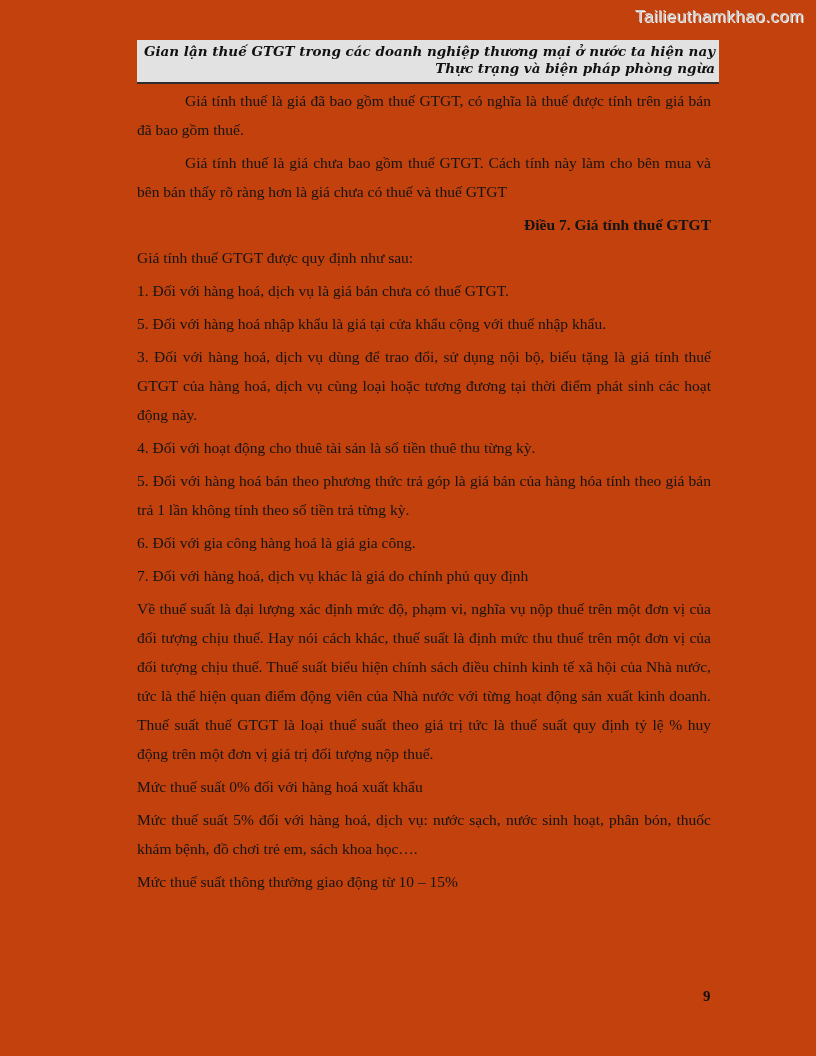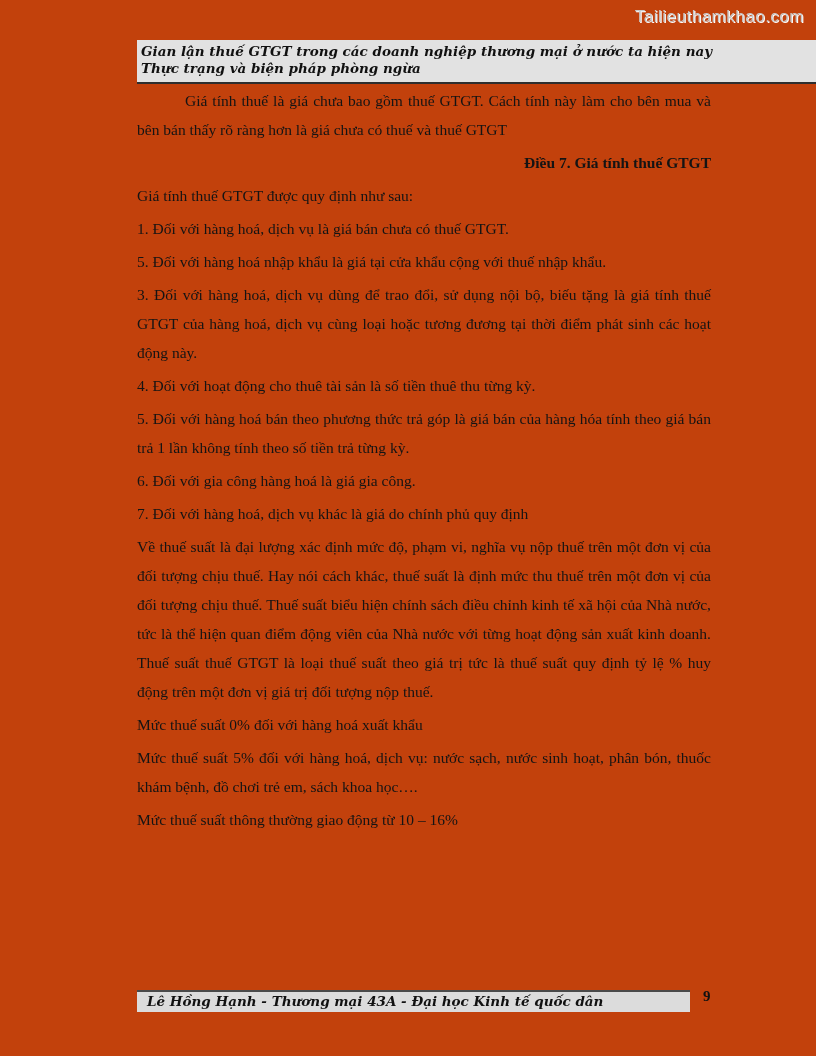--- a/index.html
+++ b/index.html
@@ -19,26 +19,26 @@
     font-family: "Liberation Sans", sans-serif;
     font-size: 17px;
     color: #c9c9c9;
     text-shadow: 1px 1px 0 #ffffff;
     letter-spacing: 0.5px;
   }
   .header-box {
     position: absolute;
     left: 137px;
     top: 40px;
-    width: 680px;
+    width: 582px;
     box-sizing: border-box;
     background: #e2e2e2;
     border-bottom: 2.5px solid #2e2e2e;
     padding: 3px 4px 5px 4px;
-    text-align: left;
+    text-align: right;
     font-family: "DejaVu Serif", serif;
     font-style: italic;
     font-weight: bold;
     font-size: 13.5px;
     line-height: 17px;
     color: #111;
   }
   .content {
     position: absolute;
     left: 137px;
@@ -86,35 +86,33 @@
 <div class="page">
 
   <div class="watermark">Tailieuthamkhao.com</div>
 
   <div class="header-box">
     <div class="header-line">Gian lận thuế GTGT trong các doanh nghiệp thương mại ở nước ta hiện nay</div>
     <div class="header-line">Thực trạng và biện pháp phòng ngừa</div>
   </div>
 
   <div class="content">
+      <p class="para indent">Giá tính thuế là giá đã bao gồm thuế GTGT, có nghĩa là thuế được tính trên giá bán đã bao gồm thuế.</p>
       <p class="para indent">Giá tính thuế là giá chưa bao gồm thuế GTGT. Cách tính này làm cho bên mua và bên bán thấy rõ ràng hơn là giá chưa có thuế và thuế GTGT</p>
       <p class="para bold">Điều 7. Giá tính thuế GTGT</p>
       <p class="para">Giá tính thuế GTGT được quy định như sau:</p>
       <p class="para">1. Đối với hàng hoá, dịch vụ là giá bán chưa có thuế GTGT.</p>
       <p class="para">5. Đối với hàng hoá nhập khẩu là giá tại cửa khẩu cộng với thuế nhập khẩu.</p>
       <p class="para">3. Đối với hàng hoá, dịch vụ dùng để trao đổi, sử dụng nội bộ, biếu tặng là giá tính thuế GTGT của hàng hoá, dịch vụ cùng loại hoặc tương đương tại thời điểm phát sinh các hoạt động này.</p>
       <p class="para">4. Đối với hoạt động cho thuê tài sản là số tiền thuê thu từng kỳ.</p>
       <p class="para">5. Đối với hàng hoá bán theo phương thức trả góp là giá bán của hàng hóa tính theo giá bán trả 1 lần không tính theo số tiền trả từng kỳ.</p>
       <p class="para">6. Đối với gia công hàng hoá là giá gia công.</p>
       <p class="para">7. Đối với hàng hoá, dịch vụ khác là giá do chính phủ quy định</p>
       <p class="para">Về thuế suất là đại lượng xác định mức độ, phạm vi, nghĩa vụ nộp thuế trên một đơn vị của đối tượng chịu thuế. Hay nói cách khác, thuế suất là định mức thu thuế trên một đơn vị của đối tượng chịu thuế. Thuế suất biểu hiện chính sách điều chỉnh kinh tế xã hội của Nhà nước, tức là thể hiện quan điểm động viên của Nhà nước với từng hoạt động sản xuất kinh doanh. Thuế suất thuế GTGT là loại thuế suất theo giá trị tức là thuế suất quy định tỷ lệ % huy động trên một đơn vị giá trị đối tượng nộp thuế.</p>
       <p class="para">Mức thuế suất 0% đối với hàng hoá xuất khẩu</p>
       <p class="para">Mức thuế suất 5% đối với hàng hoá, dịch vụ: nước sạch, nước sinh hoạt, phân bón, thuốc khám bệnh, đồ chơi trẻ em, sách khoa học….</p>
-      <p class="para">Mức thuế suất thông thường giao động từ 10 – 16%</p>
+      <p class="para">Mức thuế suất thông thường giao động từ 10 – 15%</p>
     </div>
 
-  <div class="footer-bar">
-    <span>Lê Hồng Hạnh - Thương mại 43A - Đại học Kinh tế quốc dân</span>
-  </div>
 
   <div class="page-number">9</div>
 
 </div>
 
 </body></html>

